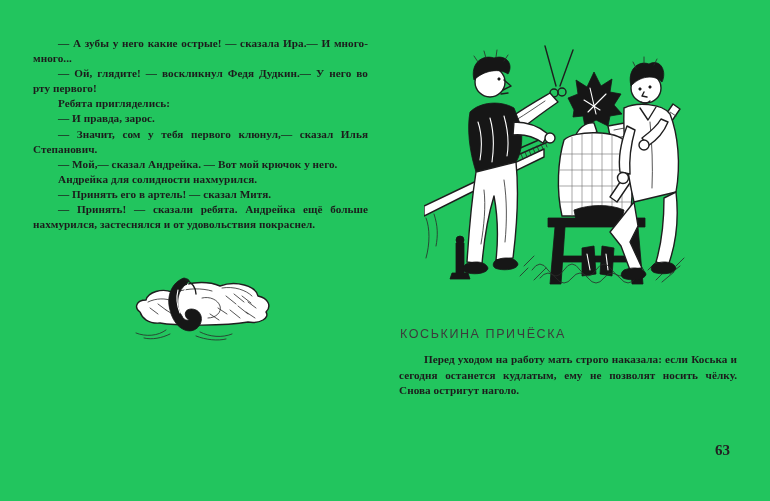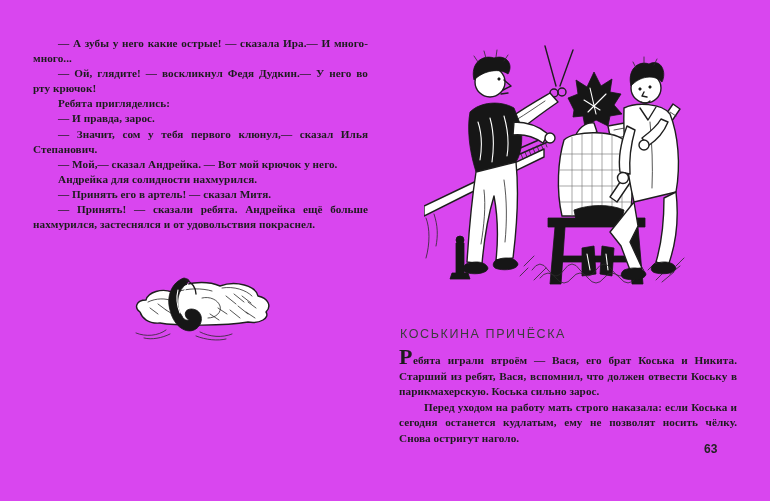--- a/index.html
+++ b/index.html
@@ -1,17 +1,17 @@
 <!DOCTYPE html>
 <html><head>
 <meta charset="utf-8">
 <style>
   html,body{margin:0;padding:0;background:#ffffff;}
   .spread{
-    position:relative;width:770px;height:501px;background:#d946ef;overflow:hidden;
+    position:relative;width:770px;height:501px;background:#22c55e;overflow:hidden;
     font-family:"Liberation Serif","DejaVu Serif",serif;color:#1c1c1c;
   }
   .textblock{position:absolute;text-align:justify;}
   .textblock .para{
     margin:0;text-indent:25px;font-size:11.2px;line-height:15.1px;
     font-weight:600;letter-spacing:.05px;
   }
   .left-text{left:33px;top:36px;width:335px;}
   .right-text{left:399px;top:352px;width:338px;}
   .right-text .para{line-height:15.5px;}
@@ -19,43 +19,43 @@
   .dropcap{
     font-size:22px;font-weight:bold;line-height:10px;letter-spacing:.5px;
     vertical-align:baseline;
   }
   .chapter-title{
     position:absolute;left:400px;top:327px;width:337px;text-align:left;
     font-family:"Liberation Sans","DejaVu Sans",sans-serif;
     font-size:12.5px;letter-spacing:1.6px;color:#3c3c3c;font-weight:400;
   }
   .page-number{
-    position:absolute;left:704px;top:442px;width:26px;text-align:left;
-    font-family:Liberation Sans, sans-serif;
-    font-size:12px;font-weight:bold;color:#222;
+    position:absolute;left:704px;top:442px;width:26px;text-align:right;
+    font-family:Liberation Serif, serif;
+    font-size:15px;font-weight:bold;color:#222;
   }
   .illu{position:absolute;}
   .illu-catfish{left:126px;top:274px;width:152px;height:72px;}
   .illu-boys{left:424px;top:30px;width:272px;height:262px;}
   svg .ln{fill:none;stroke:#1e1e1e;stroke-width:1.4;stroke-linecap:round;stroke-linejoin:round;}
   svg .thin{fill:none;stroke:#2a2a2a;stroke-width:.8;stroke-linecap:round;}
   svg .plaid{fill:none;stroke:#6b6b6b;stroke-width:.6;}
   svg .dark{fill:#161616;stroke:#161616;stroke-width:.8;stroke-linejoin:round;}
   svg .white{fill:#ffffff;stroke:#1e1e1e;stroke-width:1.4;stroke-linejoin:round;}
   svg .hl{fill:none;stroke:#ffffff;stroke-width:1.1;stroke-linecap:round;}
 </style>
 </head>
 <body>
 
 <div class="spread">
 
   <div class="page-left">
     <div class="textblock left-text">
         <p class="para">— А зубы у него какие острые! — сказала Ира.— И много-много...</p>
-        <p class="para">— Ой, глядите! — воскликнул Федя Дудкин.— У него во рту крючок!</p>
+        <p class="para">— Ой, глядите! — воскликнул Федя Дудкин.— У него во рту первого!</p>
         <p class="para">Ребята пригляделись:</p>
         <p class="para">— И правда, зарос.</p>
         <p class="para">— Значит, сом у тебя первого клюнул,— сказал Илья Степанович.</p>
         <p class="para">— Мой,— сказал Андрейка. — Вот мой крючок у него.</p>
         <p class="para">Андрейка для солидности нахмурился.</p>
         <p class="para">— Принять его в артель! — сказал Митя.</p>
         <p class="para">— Принять! — сказали ребята. Андрейка ещё больше нахмурился, застеснялся и от удовольствия покраснел.</p>
       </div>
 
     <svg class="illu illu-catfish" viewBox="0 0 152 72">
@@ -164,19 +164,18 @@
       <path class="white" d="M210,172 L186,202 L197,216 L206,240 L218,238 L206,212 L214,196 Z"></path>
       <path class="white" d="M252,162 C255,188 252,214 244,236 L232,232 C238,212 240,190 240,168 Z"></path>
       <path class="dark" d="M200,240 C210,236 220,238 222,244 C222,249 210,251 202,249 C196,248 196,243 200,240 Z"></path>
       <path class="dark" d="M230,234 C240,230 250,232 252,238 C252,243 240,245 232,243 C226,242 226,237 230,234 Z"></path>
       <path class="thin" d="M246,244 l10,-8 M238,252 l12,-10 M252,236 l8,-8"></path>
     </svg>
 
     <div class="chapter-title">КОСЬКИНА ПРИЧЁСКА</div>
 
     <div class="textblock right-text">
-      <p class="para nodent"><span class="dropcap">Р</span><span>ебята играли втроём — Вася, его брат Коська и Никита. Старший из ребят, Вася, вспомнил, что должен отвести Коську в парикмахерскую. Коська сильно зарос.</span></p>
       <p class="para">Перед уходом на работу мать строго наказала: если Коська и сегодня останется кудлатым, ему не позволят носить чёлку. Снова остригут наголо.</p>
     </div>
 
     <div class="page-number">63</div>
   </div>
 </div>
 
 </body></html>

